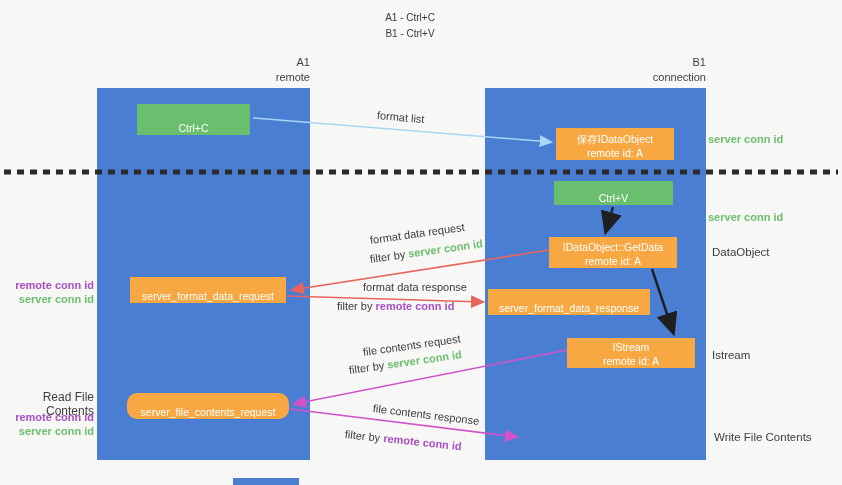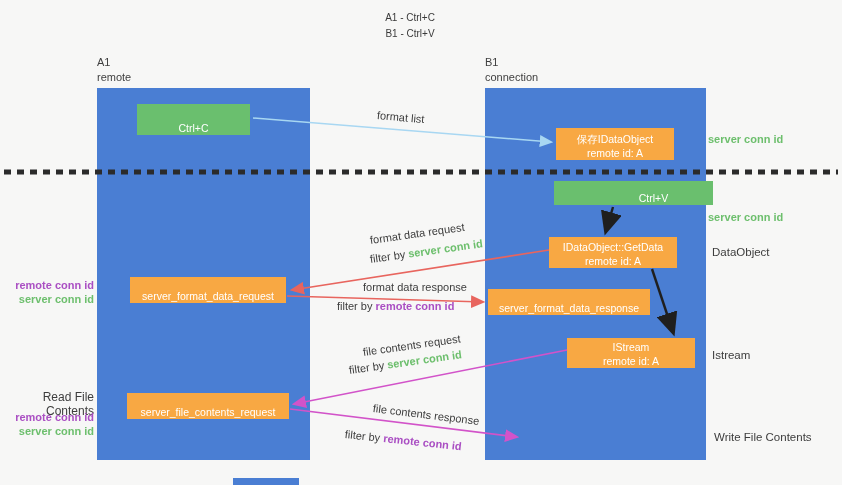--- a/index.html
+++ b/index.html
@@ -7,43 +7,43 @@
     position: relative; width: 842px; height: 485px; overflow: hidden;
     background: #f7f7f6;
     font-family: "Liberation Sans", "DejaVu Sans", sans-serif;
     color: #3d3d3d;
   }
   .title {
     position: absolute; left: 310px; top: 10px; width: 200px;
     text-align: center; font-size: 10px; line-height: 1.55; color: #3a3a3a;
   }
   .lane-header {
-    position: absolute; text-align: left; font-size: 11px; line-height: 1.35; color: #3f3f3f;
+    position: absolute; text-align: right; font-size: 11px; line-height: 1.35; color: #3f3f3f;
   }
   .lane-header.a { left: 97px; top: 55px; width: 213px; }
   .lane-header.b { left: 485px; top: 55px; width: 221px; }
   .lane { position: absolute; background: #4a7ed3; top: 88px; height: 372px; }
   .lane.a { left: 97px; width: 213px; }
   .lane.b { left: 485px; width: 221px; }
   .bottom-bar { position: absolute; background: #4a7ed3; left: 233px; top: 478px; width: 66px; height: 7px; }
   .node {
     position: absolute; display: flex; flex-direction: column;
     align-items: center; justify-content: flex-end;
     color: #ffffff; font-size: 10.5px; line-height: 1.35; text-align: center; white-space: nowrap;
   }
   .node.orange { background: #f8a843; }
   .node.green  { background: #6abf6e; }
   .n-ctrl-c   { left: 137px; top: 104px; width: 113px; height: 31px; }
   .n-save     { left: 556px; top: 128px; width: 118px; height: 32px; }
-  .n-ctrl-v   { left: 554px; top: 181px; width: 119px; height: 24px; padding-left: 40px; }
+  .n-ctrl-v   { left: 554px; top: 181px; width: 119px; height: 24px; }
   .n-getdata  { left: 549px; top: 237px; width: 128px; height: 31px; }
   .n-freq     { left: 130px; top: 277px; width: 156px; height: 26px; }
   .n-fresp    { left: 488px; top: 289px; width: 162px; height: 26px; }
   .n-istream  { left: 567px; top: 338px; width: 128px; height: 30px; }
-  .n-creq     { left: 127px; top: 393px; width: 162px; height: 26px; }
+  .n-creq     { left: 127px; top: 393px; width: 162px; height: 26px; border-radius: 10px; }
   .n-cresp    { left: 522px; top: 427px; width: 163px; height: 26px; }
   .lbl { position: absolute; font-size: 11px; white-space: nowrap; color: #3d3d3d; }
   .g { color: #6dbf6d; font-weight: bold; }
   .p { color: #aa4fc3; font-weight: bold; }
   .rot-n8 { transform: rotate(-8deg); transform-origin: left center; }
   .rot-p5 { transform: rotate(5deg);  transform-origin: left center; }
   .rot-p7 { transform: rotate(7deg);  transform-origin: left center; }
   .rot-p6 { transform: rotate(6deg);  transform-origin: left center; }
   .left-block { position: absolute; left: 0; width: 94px; text-align: right; font-size: 11px; line-height: 14px; }
   svg.overlay { position: absolute; left: 0; top: 0; pointer-events: none; }

